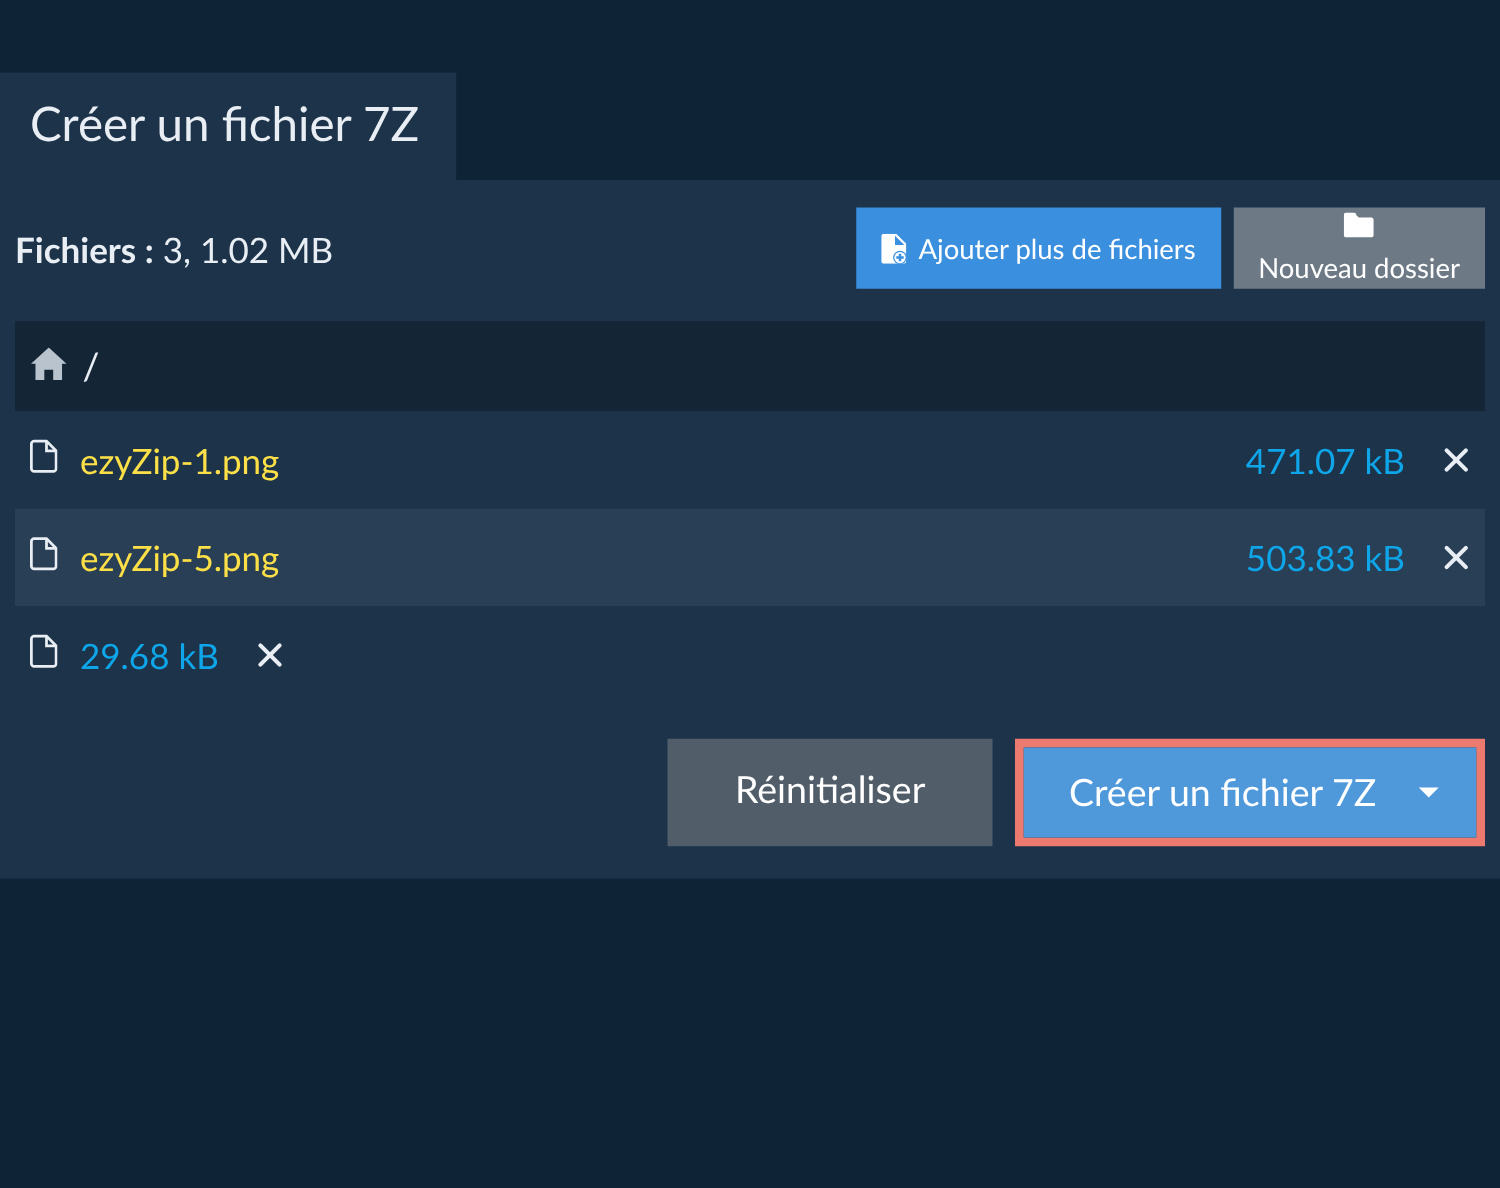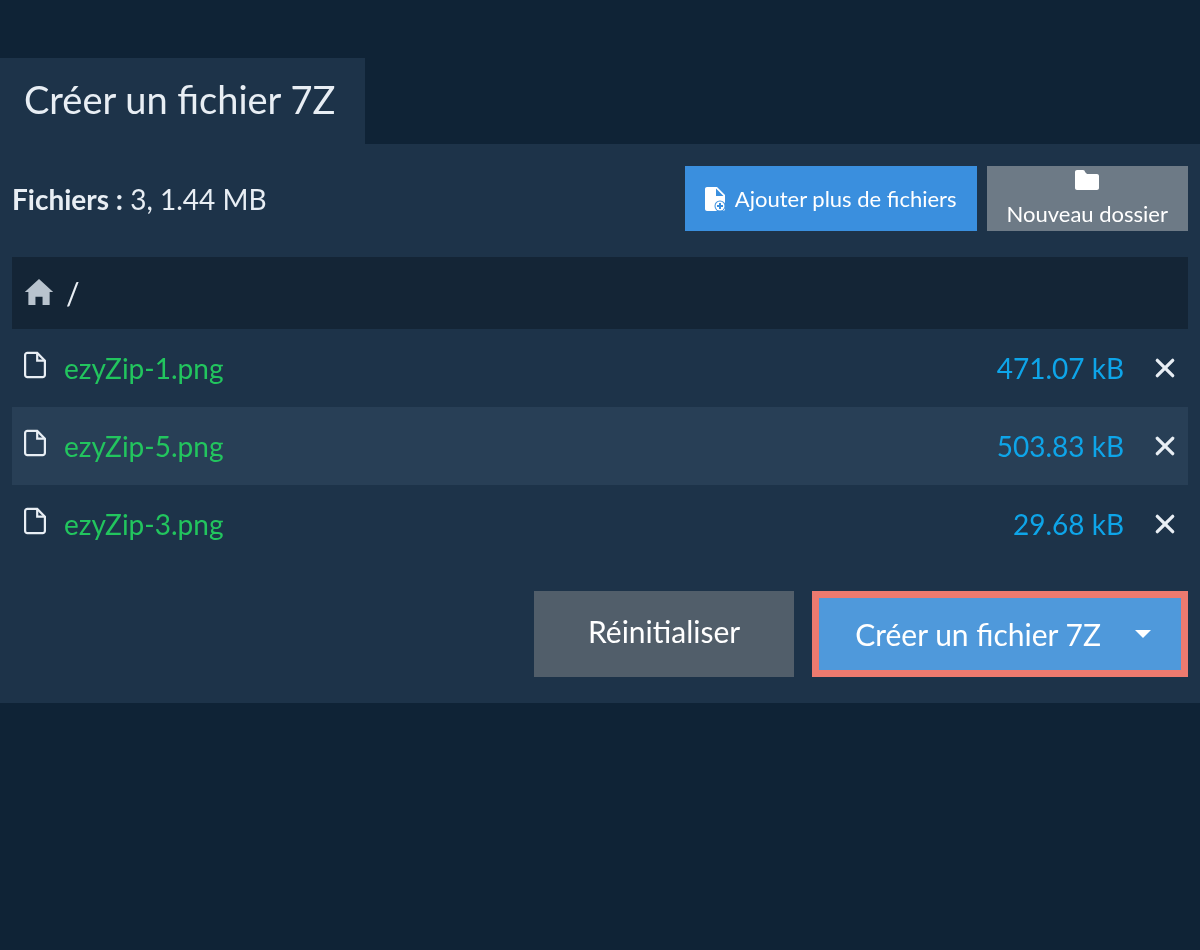--- a/index.html
+++ b/index.html
@@ -94,21 +94,21 @@
     gap: 18px;
   }
   .file-row.even {
     background: #283f56;
   }
   .file-row.odd {
     background: #1d3349;
   }
   .file-name {
     flex: 1;
-    color: #22c55e;
+    color: #fde047;
   }
   .file-size {
     color: #0ea5e9;
     margin-right: 12px;
   }
   .remove-x {
     cursor: pointer;
     display: flex;
     align-items: center;
   }
@@ -163,21 +163,21 @@
     <div class="tab">
       <span>Créer un fichier 7Z</span>
     </div>
   </div>
 
   <div class="content">
 
     <div class="summary-row">
       <div class="summary-text">
         <span class="bold">Fichiers :</span>
-        <span>3</span><span>, </span><span>1.44 MB</span>
+        <span>3</span><span>, </span><span>1.02 MB</span>
       </div>
       <div class="action-buttons">
         <button class="btn btn-primary">
           <svg class="icon-svg" width="20" height="24" viewBox="0 0 20 24" fill="currentColor">
             <path d="M12 0H2C0.9 0 0 0.9 0 2v20c0 1.1 0.9 2 2 2h16c1.1 0 2-0.9 2-2V8l-8-8zM11 9V1.5L18.5 9H11z"></path>
             <circle cx="15" cy="19" r="5.5" fill="#3a8fde"></circle>
             <circle cx="15" cy="19" r="4.5" fill="#fff"></circle>
             <rect x="14" y="16" width="2" height="6" fill="#3a8fde"></rect>
             <rect x="12" y="18" width="6" height="2" fill="#3a8fde"></rect>
           </svg>
@@ -237,21 +237,20 @@
         </span>
       </div>
 
       <div class="file-row odd">
         <span>
           <svg width="22" height="28" viewBox="0 0 20 24" fill="none" stroke="#e8eef4" stroke-width="2">
             <path d="M12 1H3C2 1 1 2 1 3v18c0 1 1 2 2 2h14c1 0 2-1 2-2V8l-7-7z"></path>
             <path d="M12 1v7h7"></path>
           </svg>
         </span>
-        <span class="file-name">ezyZip-3.png</span>
         <span class="file-size">29.68 kB</span>
         <span class="remove-x">
           <svg width="22" height="22" viewBox="0 0 20 20" stroke="#e8eef4" stroke-width="3" stroke-linecap="round">
             <line x1="3" y1="3" x2="17" y2="17"></line>
             <line x1="17" y1="3" x2="3" y2="17"></line>
           </svg>
         </span>
       </div>
 
     </div>

